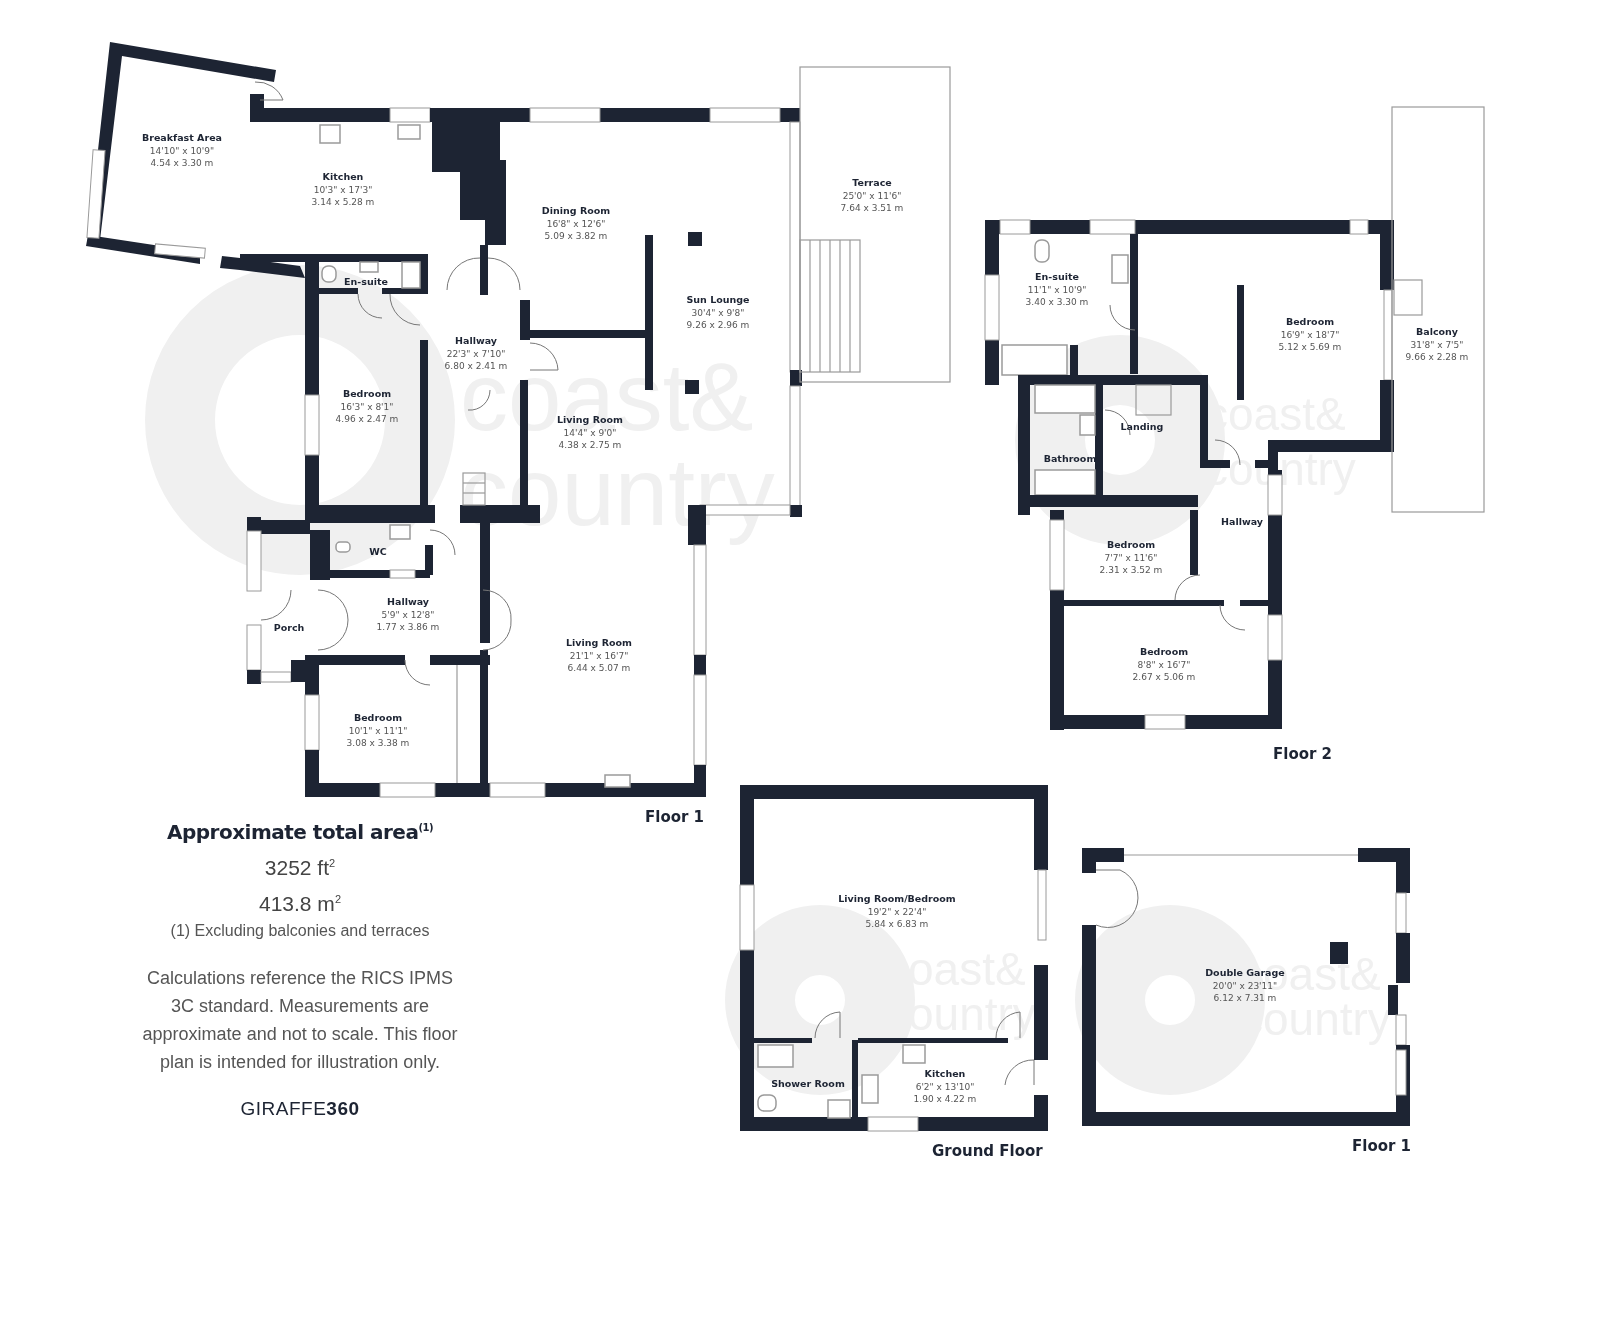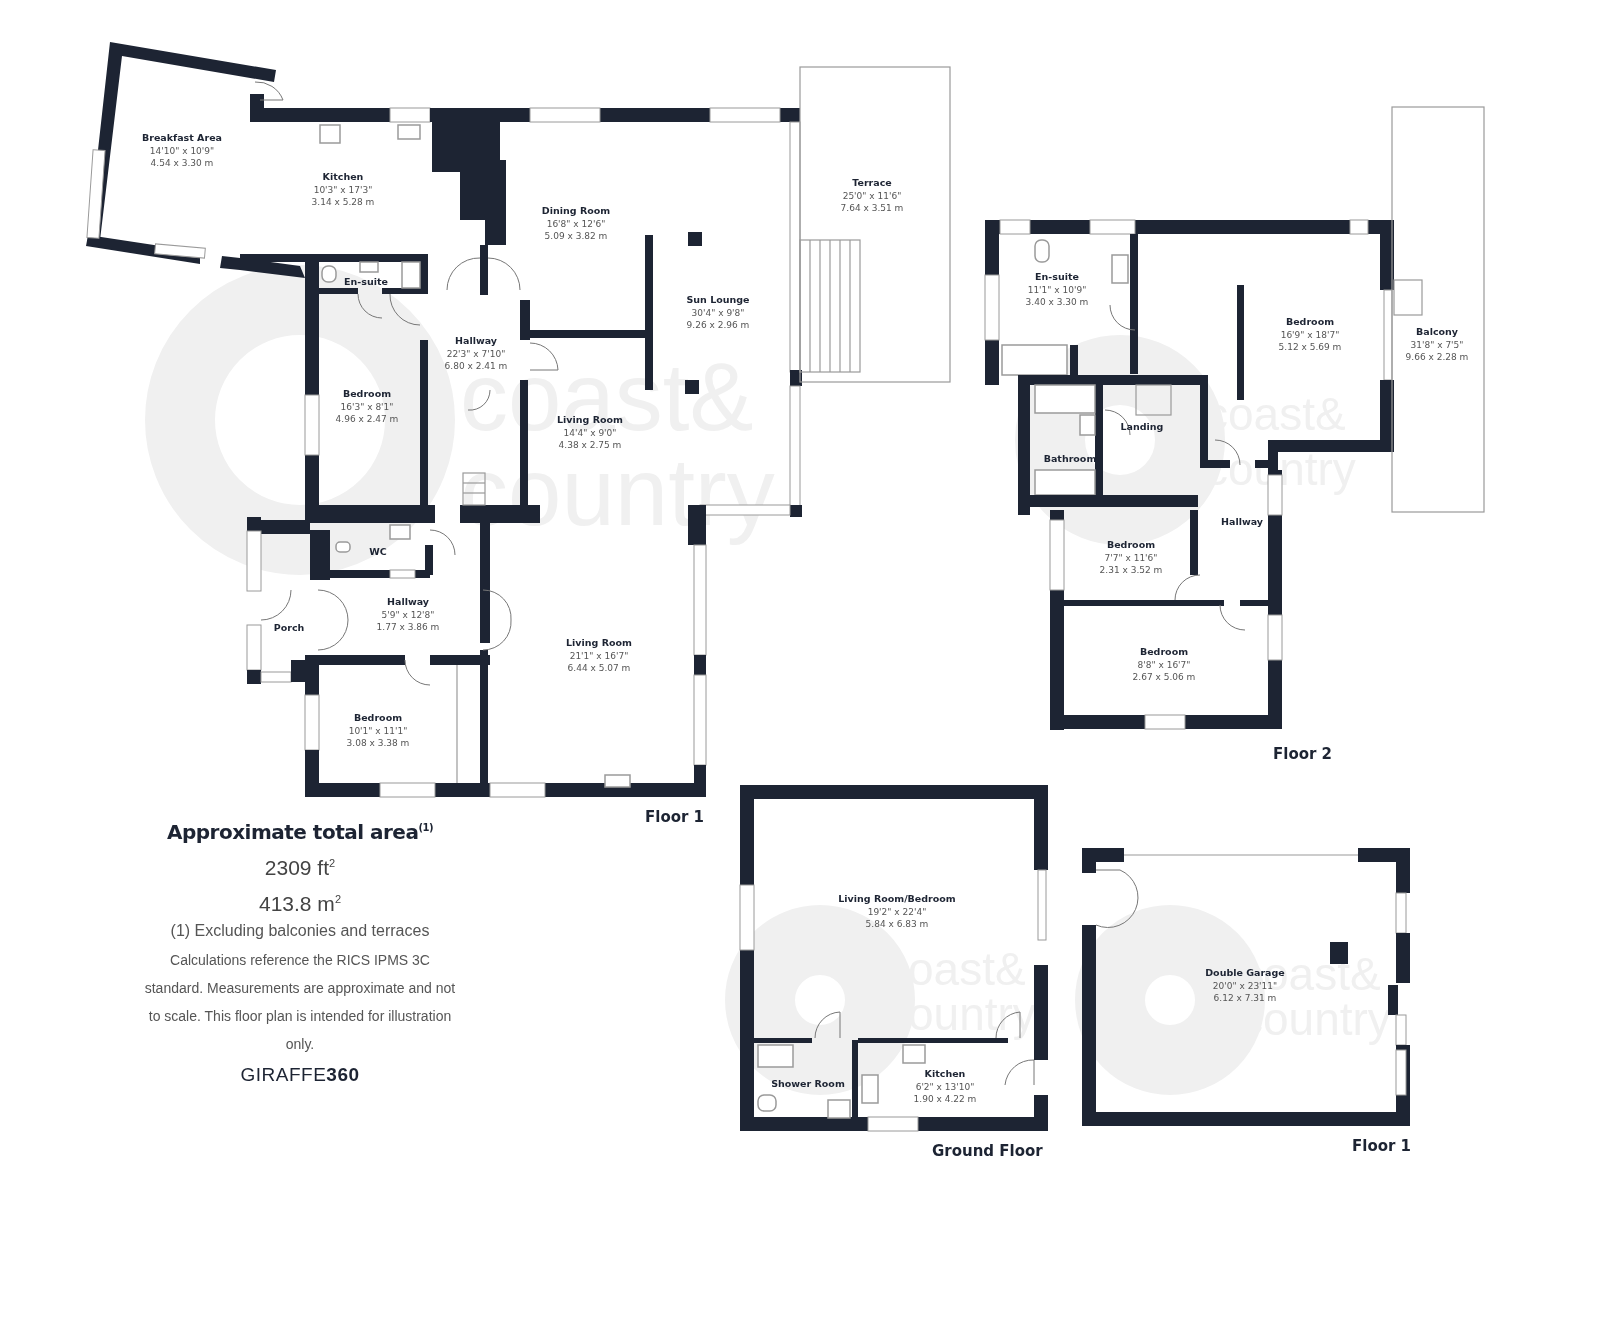--- a/index.html
+++ b/index.html
@@ -16,22 +16,22 @@
   .room-name { font-family:"DejaVu Sans", sans-serif; font-weight:bold; font-size:9.5px; fill:#1d2433; text-anchor:middle; }
   .room-dim { font-family:"DejaVu Sans", sans-serif; font-size:9px; fill:#555; text-anchor:middle; }
   .floor-label { font-family:"DejaVu Sans", sans-serif; font-weight:bold; font-size:15px; fill:#1d2433; }
 
   .info { position:absolute; left:140px; top:820px; width:320px; text-align:center; color:#444; }
   .info .title { font-family:"DejaVu Sans", sans-serif; font-weight:bold; font-size:20px; color:#1d2433; letter-spacing:-0.5px; }
   .info .title sup { font-size:10px; font-weight:bold; }
   .info .area { font-family:"Liberation Sans", sans-serif; font-size:21px; margin-top:12px; color:#444; }
   .info .area sup { font-size:11px; }
   .info .note { font-family:"Liberation Sans", sans-serif; font-size:16px; margin-top:6px; color:#555; }
-  .info .disclaimer { font-family:"Liberation Sans", sans-serif; font-size:14px; line-height:28px; margin-top:6px; color:#555; }
-  .info .brand { font-family:"Liberation Sans", sans-serif; font-size:19px; margin-top:6px; color:#1d2433; letter-spacing:0.5px; }
+  .info .disclaimer { font-family:"Liberation Sans", sans-serif; font-size:18px; line-height:28px; margin-top:24px; color:#555; }
+  .info .brand { font-family:"Liberation Sans", sans-serif; font-size:19px; margin-top:22px; color:#1d2433; letter-spacing:0.5px; }
   .info .brand b { font-weight:bold; }
 </style>
 </head>
 <body>
 
 <svg id="plan" viewBox="0 0 1600 1338" xmlns="http://www.w3.org/2000/svg">
 
   <g>
     <circle class="wm-circle" cx="300" cy="420" r="120"></circle>
     <text class="wm-text" x="460" y="430">coast&amp;</text>
@@ -377,21 +377,21 @@
   <text class="floor-label" x="1273" y="759">Floor 2</text>
   <text class="floor-label" x="932" y="1156">Ground Floor</text>
   <text class="floor-label" x="1352" y="1151">Floor 1</text>
 </svg>
 
 <div class="info">
   <div class="title">
     <span>Approximate total area</span><sup>(1)</sup>
   </div>
   <div class="area">
-    <span>2309 ft</span><sup>2</sup>
+    <span>3252 ft</span><sup>2</sup>
   </div>
   <div class="area">
     <span>413.8 m</span><sup>2</sup>
   </div>
   <div class="note">(1) Excluding balconies and terraces</div>
   <div class="disclaimer">Calculations reference the RICS IPMS 3C standard. Measurements are approximate and not to scale. This floor plan is intended for illustration only.</div>
   <div class="brand">
     <span>GIRAFFE</span><b>360</b>
   </div>
 </div>

